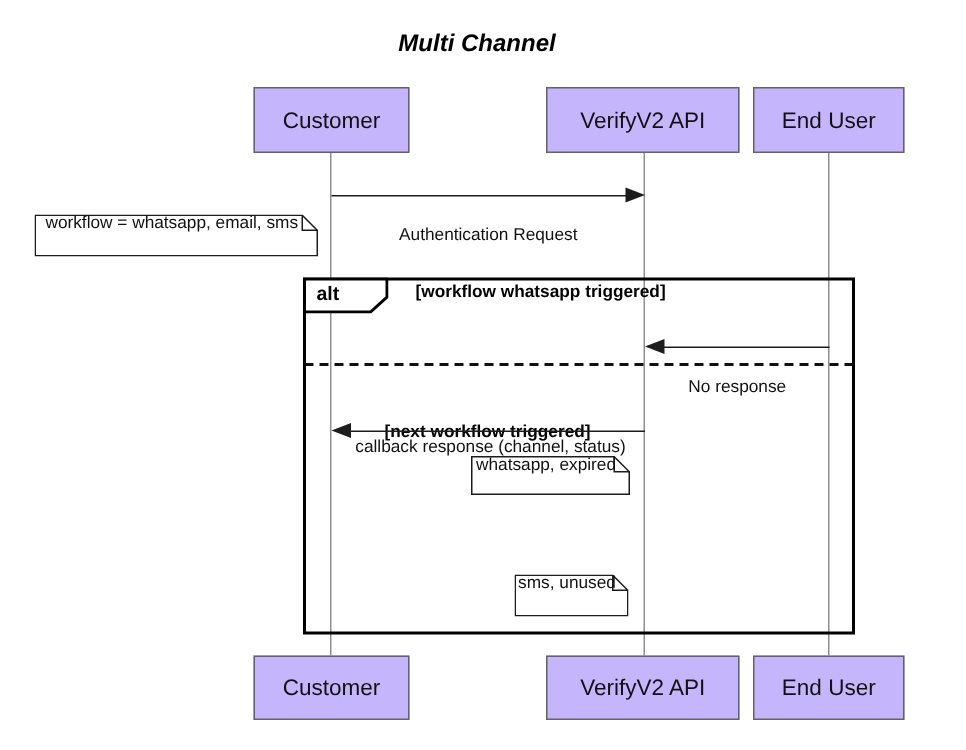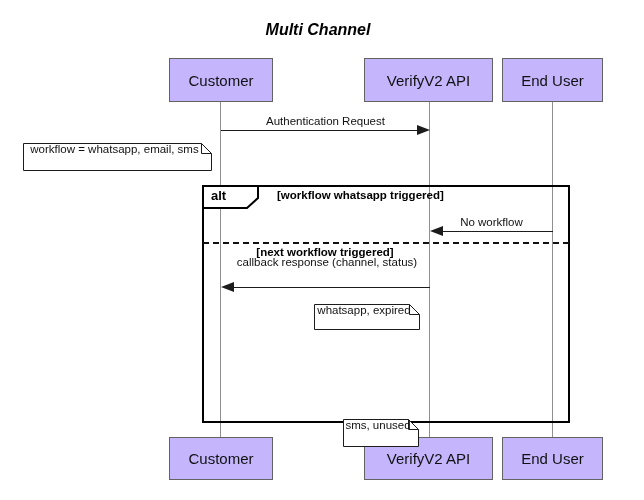--- a/index.html
+++ b/index.html
@@ -23,21 +23,21 @@
   .p-verify{left:364px;width:129px;}
   .p-enduser{left:502px;width:101px;}
   .lifeline{width:1px;top:102px;height:335px;background:#8f8f8f;}
   .ll-customer{left:220px;}
   .ll-verify{left:429px;}
   .ll-enduser{left:552px;}
   .msg-line{height:1px;background:#1c1c1c;}
   .head-right{width:0;height:0;border-top:5px solid transparent;border-bottom:5px solid transparent;border-left:13px solid #1c1c1c;}
   .head-left{width:0;height:0;border-top:5px solid transparent;border-bottom:5px solid transparent;border-right:13px solid #1c1c1c;}
   .msg-label{font-size:11.5px;white-space:nowrap;color:#111;}
-  .centered{text-align:center;}
+  .centered{text-align:center;margin-top:36px;}
   .note{display:flex;align-items:flex-start;justify-content:center;}
   .note svg{position:absolute;left:0;top:0;}
   .note span{position:relative;font-size:11.5px;white-space:nowrap;padding-right:6px;}
   .alt-frame{left:202px;top:185px;width:368px;height:238px;border:2px solid #000;box-sizing:border-box;background:transparent;}
   .alt-badge{left:202px;top:185px;width:57px;height:24px;}
   .alt-badge svg{position:absolute;left:0;top:0;}
   .alt-badge span{position:absolute;left:9px;top:3px;font-size:13px;font-weight:bold;color:#000;}
   .guard{font-size:11.5px;font-weight:bold;color:#000;white-space:nowrap;}
   .divider{left:203px;top:242px;width:366px;height:0;border-top:2px dashed #111;}
 </style>
@@ -86,41 +86,41 @@
 
   <div class="abs alt-frame"></div>
   <div class="abs alt-badge">
     <svg width="57" height="24">
       <polygon points="1,1 56,1 56,13 45,23 1,23" fill="#ffffff" stroke="#000000" stroke-width="2"></polygon>
     </svg>
     <span>alt</span>
   </div>
   <div class="abs guard" style="left:261px;top:189px;padding-left:16px;">[workflow whatsapp triggered]</div>
 
-  <div class="abs msg-label centered" style="left:430px;top:216px;width:123px;">No workflow</div>
+  <div class="abs msg-label centered" style="left:430px;top:216px;width:123px;">No response</div>
   <div class="abs msg-line" style="left:441px;top:231px;width:112px;"></div>
   <div class="abs head-left" style="left:430px;top:226px;"></div>
 
   <div class="abs divider"></div>
   <div class="abs guard centered" style="left:225px;top:246px;width:200px;">[next workflow triggered]</div>
 
   <div class="abs msg-label centered" style="left:227px;top:256px;width:200px;">callback response (channel, status)</div>
   <div class="abs msg-line" style="left:232px;top:287px;width:198px;"></div>
   <div class="abs head-left" style="left:221px;top:282px;"></div>
 
   <div class="abs note" style="left:314px;top:304px;width:106px;height:26px;">
     <svg width="106" height="26">
       <polygon points="0.5,0.5 95.5,0.5 105.5,10.5 105.5,25.5 0.5,25.5" fill="#ffffff" stroke="#1c1c1c" stroke-width="1"></polygon>
       <polyline points="95.5,0.5 95.5,10.5 105.5,10.5" fill="none" stroke="#1c1c1c" stroke-width="1"></polyline>
     </svg>
     <span>whatsapp, expired</span>
   </div>
 
 
-  <div class="abs note" style="left:343px;top:383px;width:76px;height:44px;margin-top:36px;">
+  <div class="abs note" style="left:343px;top:383px;width:76px;height:44px;">
     <svg width="76" height="28">
       <polygon points="0.5,0.5 65.5,0.5 75.5,10.5 75.5,27.5 0.5,27.5" fill="#ffffff" stroke="#1c1c1c" stroke-width="1"></polygon>
       <polyline points="65.5,0.5 65.5,10.5 75.5,10.5" fill="none" stroke="#1c1c1c" stroke-width="1"></polyline>
     </svg>
     <span>sms, unused</span>
   </div>
 
 </div>
 
 </body></html>

